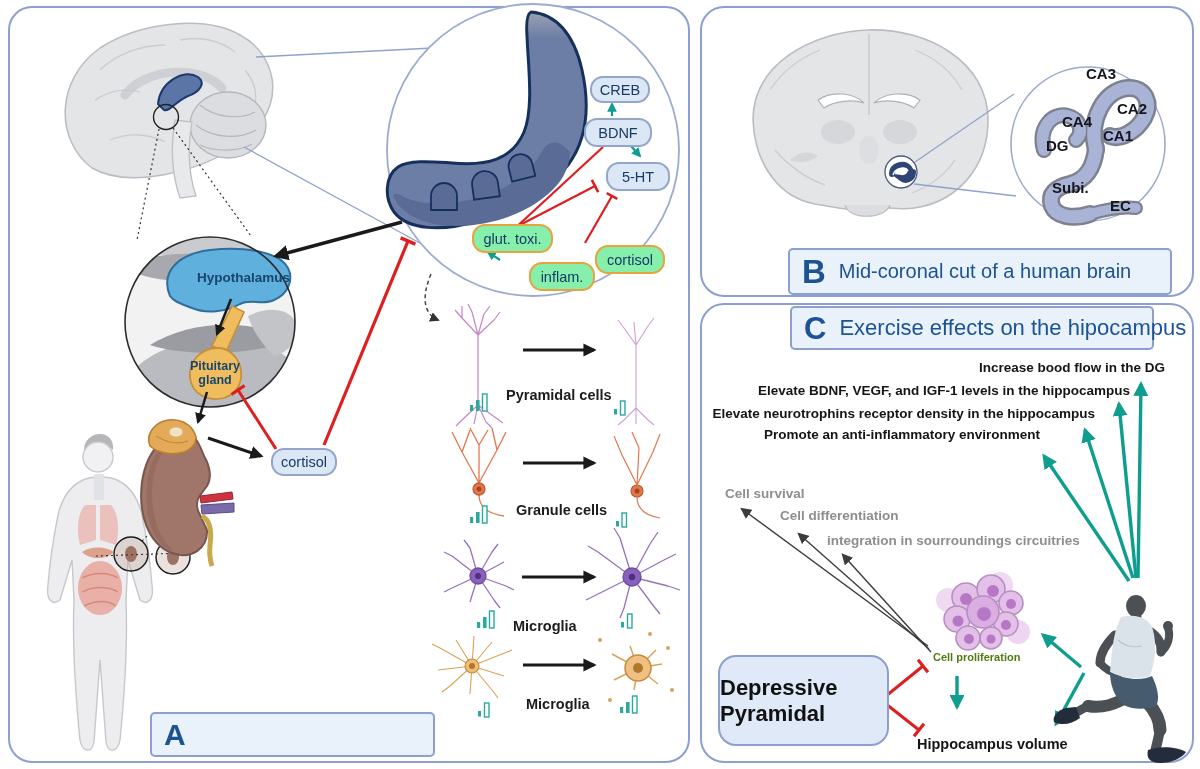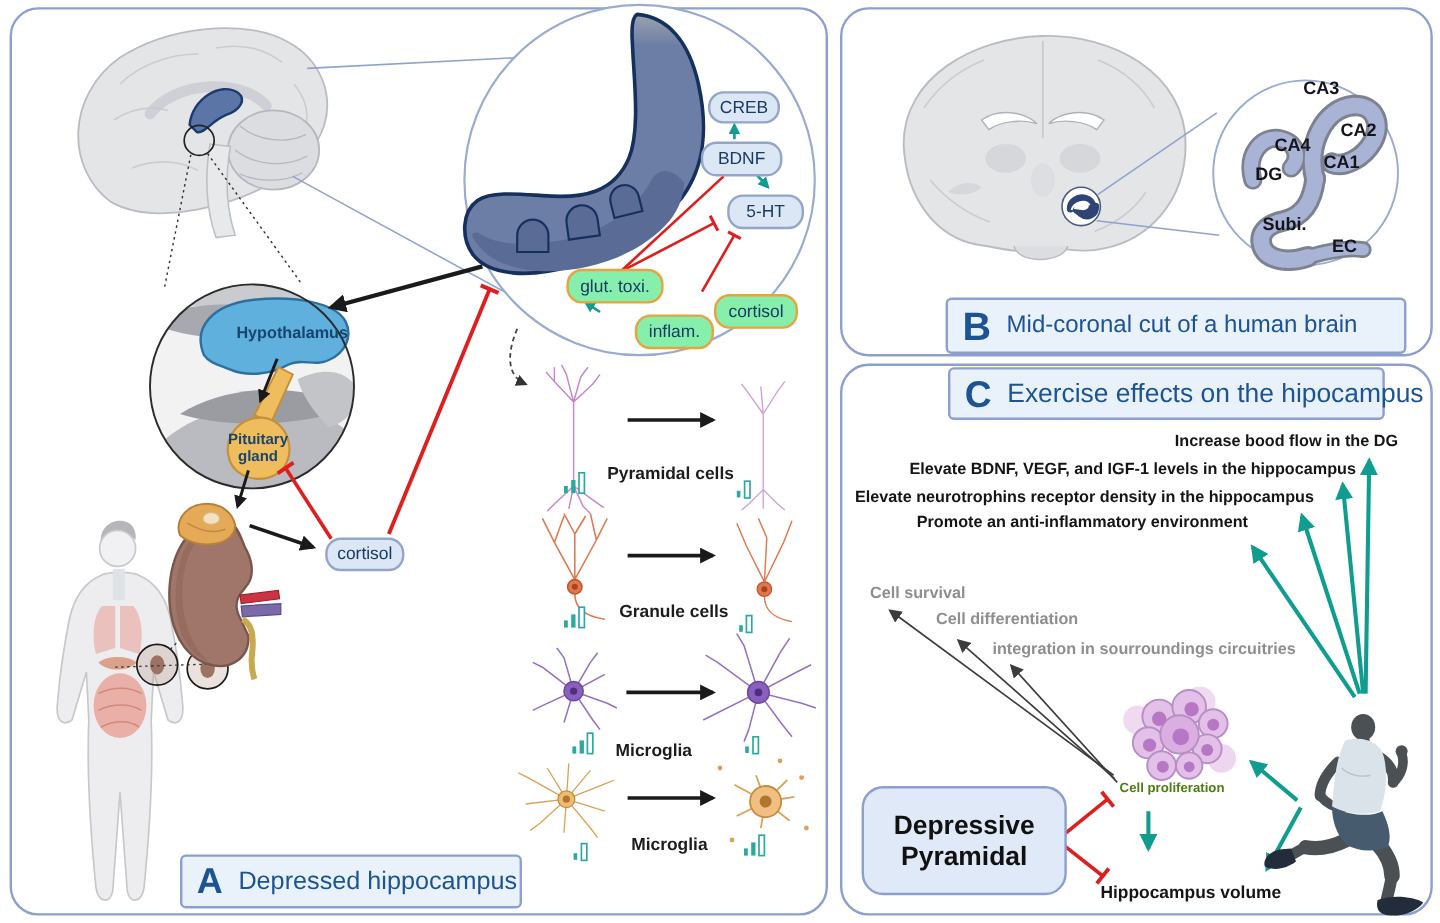--- a/index.html
+++ b/index.html
@@ -19,21 +19,21 @@
   .titlebox .letter{font-weight:bold;font-size:33px;margin-right:13px;line-height:1;}
   .titlebox .ttl{font-weight:normal;font-size:20px;white-space:nowrap;}
   .lbl{position:absolute;font-weight:bold;white-space:nowrap;z-index:5;}
   .navy{color:#17456f;}
   .cell-lbl{font-size:14.5px;color:#1c1c1c;}
   .blbl{position:absolute;font-weight:bold;font-size:15px;color:#14141c;white-space:nowrap;z-index:5;}
   .fx{position:absolute;font-weight:bold;font-size:13.5px;color:#151515;white-space:nowrap;z-index:5;margin-left:33px;}
   .gx{position:absolute;font-weight:bold;font-size:13.5px;color:#8e8e8e;white-space:nowrap;z-index:5;}
   .depbox{position:absolute;left:718px;top:655px;width:167px;height:87px;background:#dfe9f7;
         border:2.5px solid #8d9fce;border-radius:18px;display:flex;flex-direction:column;
-        align-items:center;justify-content:center;font-weight:bold;font-size:22px;color:#111;
+        justify-content:center;font-weight:bold;font-size:22px;color:#111;
         line-height:1.15;z-index:5;}
   .pit{font-size:12.5px;line-height:1.1;text-align:center;white-space:normal;}
 </style>
 </head>
 <body>
 
 <div class="stage">
 
   <div class="panel" id="panelA"></div>
   <div class="panel" id="panelB"></div>
@@ -365,21 +365,20 @@
   <div class="lbl navy" style="left:197px;top:270px;font-size:13.5px">Hypothalamus</div>
   <div class="lbl navy pit" style="left:184px;top:360px;width:62px">Pituitary gland</div>
 
   <div class="lbl cell-lbl" style="left:506px;top:387px">Pyramidal cells</div>
   <div class="lbl cell-lbl" style="left:516px;top:502px">Granule cells</div>
   <div class="lbl cell-lbl" style="left:513px;top:618px">Microglia</div>
   <div class="lbl cell-lbl" style="left:526px;top:696px">Microglia</div>
 
   <div class="titlebox" style="left:150px;top:712px;width:257px;height:41px">
     <span class="letter" style="font-size:30px">A</span>
-    <span class="ttl" style="font-size:21px">Depressed hippocampus</span>
   </div>
 
   <div class="blbl" style="left:1086px;top:65px">CA3</div>
   <div class="blbl" style="left:1117px;top:100px">CA2</div>
   <div class="blbl" style="left:1062px;top:113px">CA4</div>
   <div class="blbl" style="left:1103px;top:127px">CA1</div>
   <div class="blbl" style="left:1046px;top:137px">DG</div>
   <div class="blbl" style="left:1052px;top:179px">Subi.</div>
   <div class="blbl" style="left:1110px;top:197px">EC</div>
 

